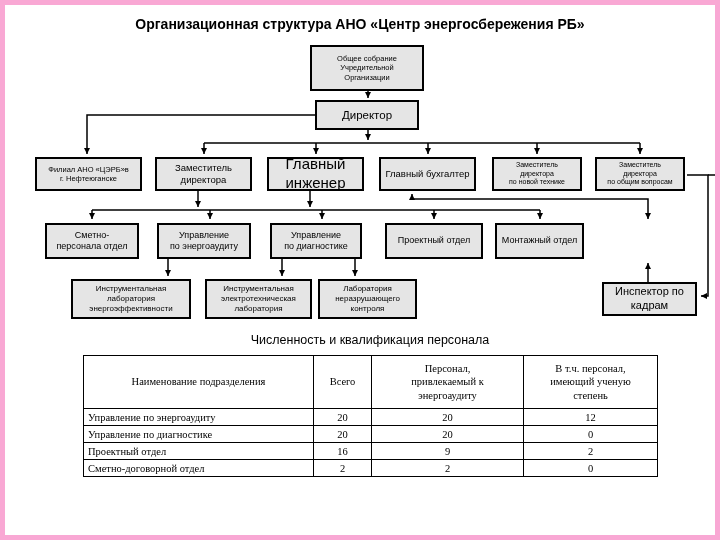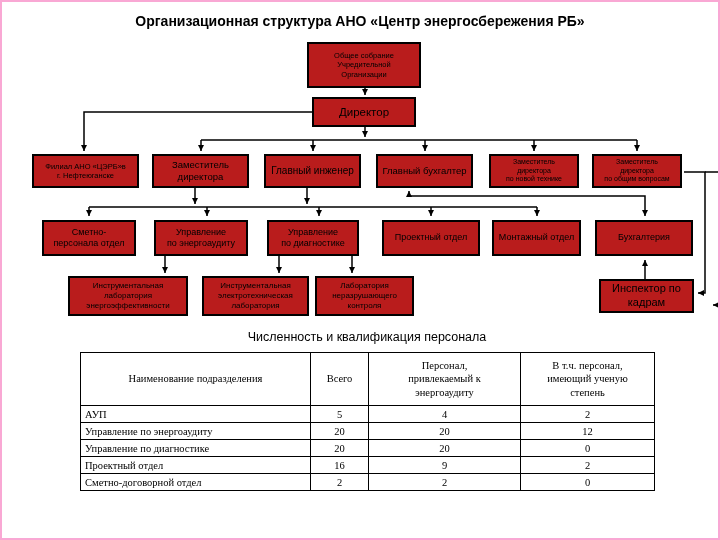--- a/index.html
+++ b/index.html
@@ -1,27 +1,27 @@
 <!DOCTYPE html>
 <html><head>
 <meta charset="utf-8">
 <style>
   html,body { margin:0; padding:0; background:#fff; }
   .page {
     position:relative; width:720px; height:540px; background:#ffffff;
     font-family:"Liberation Sans","DejaVu Sans",sans-serif; color:#000;
-    overflow:hidden; border:2px solid #f9a8d4; box-sizing:border-box;
+    overflow:hidden; border:5px solid #f9a8d4; box-sizing:border-box;
   }
   .main-title {
     position:absolute; top:11px; left:0; width:100%;
     text-align:center; font-weight:bold; font-size:14px;
   }
   svg.connectors { position:absolute; left:0; top:0; }
   .box {
-    position:absolute; border:2px solid #000; background:#b91c1c;
+    position:absolute; border:2px solid #000; background:#e5e5e5;
     display:flex; align-items:center; justify-content:center;
     text-align:center; white-space:pre-line; box-sizing:border-box;
     line-height:1.25;
   }
   .tbl-title {
     position:absolute; left:78px; top:328px; width:574px;
     text-align:center; font-weight:normal; font-size:12.5px;
   }
   table.personnel {
     position:absolute; left:78px; top:350px; width:574px;
@@ -87,38 +87,37 @@
 
   <div class="box" style="left:305px;top:40px;width:114px;height:46px;font-size:7.5px">Общее собрание
 Учредительной
 Организации</div>
   <div class="box" style="left:30px;top:152px;width:107px;height:34px;font-size:7.5px">Филиал АНО «ЦЭРБ»в
 г. Нефтеюганске</div>
 
   <div class="box" style="left:310px;top:95px;width:104px;height:30px;font-size:11.5px">Директор</div>
   <div class="box" style="left:150px;top:152px;width:97px;height:34px;font-size:9.5px">Заместитель
 директора</div>
-  <div class="box" style="left:262px;top:152px;width:97px;height:34px;font-size:10px">Главный инженер</div>
+  <div class="box" style="left:262px;top:152px;width:97px;height:34px;font-size:15px">Главный инженер</div>
   <div class="box" style="left:374px;top:152px;width:97px;height:34px;font-size:9.5px">Главный бухгалтер</div>
   <div class="box" style="left:487px;top:152px;width:90px;height:34px;font-size:7px">Заместитель
 директора
 по новой технике</div>
   <div class="box" style="left:590px;top:152px;width:90px;height:34px;font-size:7px">Заместитель
 директора
 по общим вопросам</div>
 
   <div class="box" style="left:40px;top:218px;width:94px;height:36px;font-size:9px">Сметно-
 персонала отдел</div>
   <div class="box" style="left:152px;top:218px;width:94px;height:36px;font-size:9px">Управление
 по энергоаудиту</div>
   <div class="box" style="left:265px;top:218px;width:92px;height:36px;font-size:9px">Управление
 по диагностике</div>
   <div class="box" style="left:380px;top:218px;width:98px;height:36px;font-size:9px">Проектный отдел</div>
   <div class="box" style="left:490px;top:218px;width:89px;height:36px;font-size:9px">Монтажный отдел</div>
-  <div class="box" style="left:593px;top:218px;width:98px;height:36px;font-size:9px">Бухгалтерия</div>
 
   <div class="box" style="left:66px;top:274px;width:120px;height:40px;font-size:8px">Инструментальная
 лаборатория
 энергоэффективности</div>
   <div class="box" style="left:200px;top:274px;width:107px;height:40px;font-size:8px">Инструментальная
 электротехническая
 лаборатория</div>
   <div class="box" style="left:313px;top:274px;width:99px;height:40px;font-size:8px">Лаборатория
 неразрушающего
 контроля</div>
@@ -140,26 +139,20 @@
         <th>Персонал,
 привлекаемый к
 энергоаудиту</th>
         <th>В т.ч. персонал,
 имеющий ученую
 степень</th>
       </tr>
     </thead>
     <tbody id="table-body">
         <tr>
-          <td class="left">АУП</td>
-          <td>5</td>
-          <td>4</td>
-          <td>2</td>
-        </tr>
-        <tr>
           <td class="left">Управление по энергоаудиту</td>
           <td>20</td>
           <td>20</td>
           <td>12</td>
         </tr>
         <tr>
           <td class="left">Управление по диагностике</td>
           <td>20</td>
           <td>20</td>
           <td>0</td>

